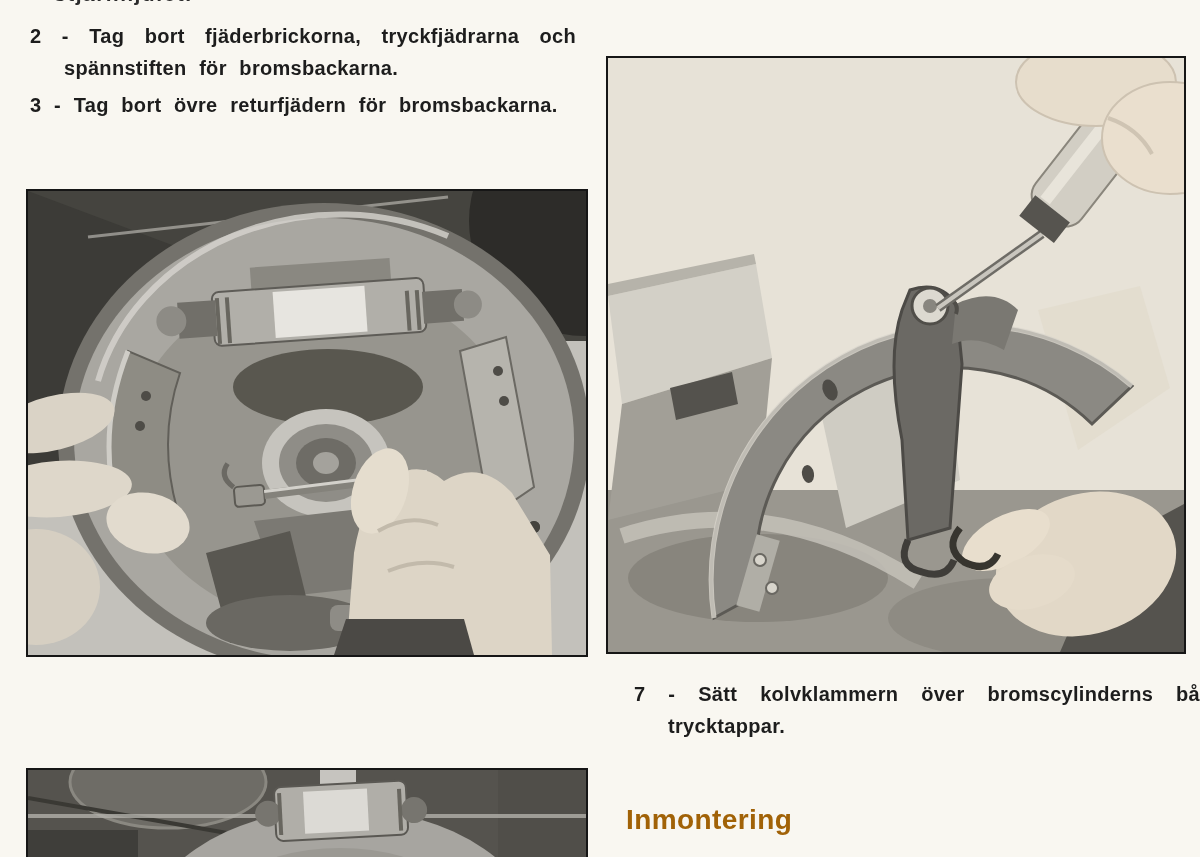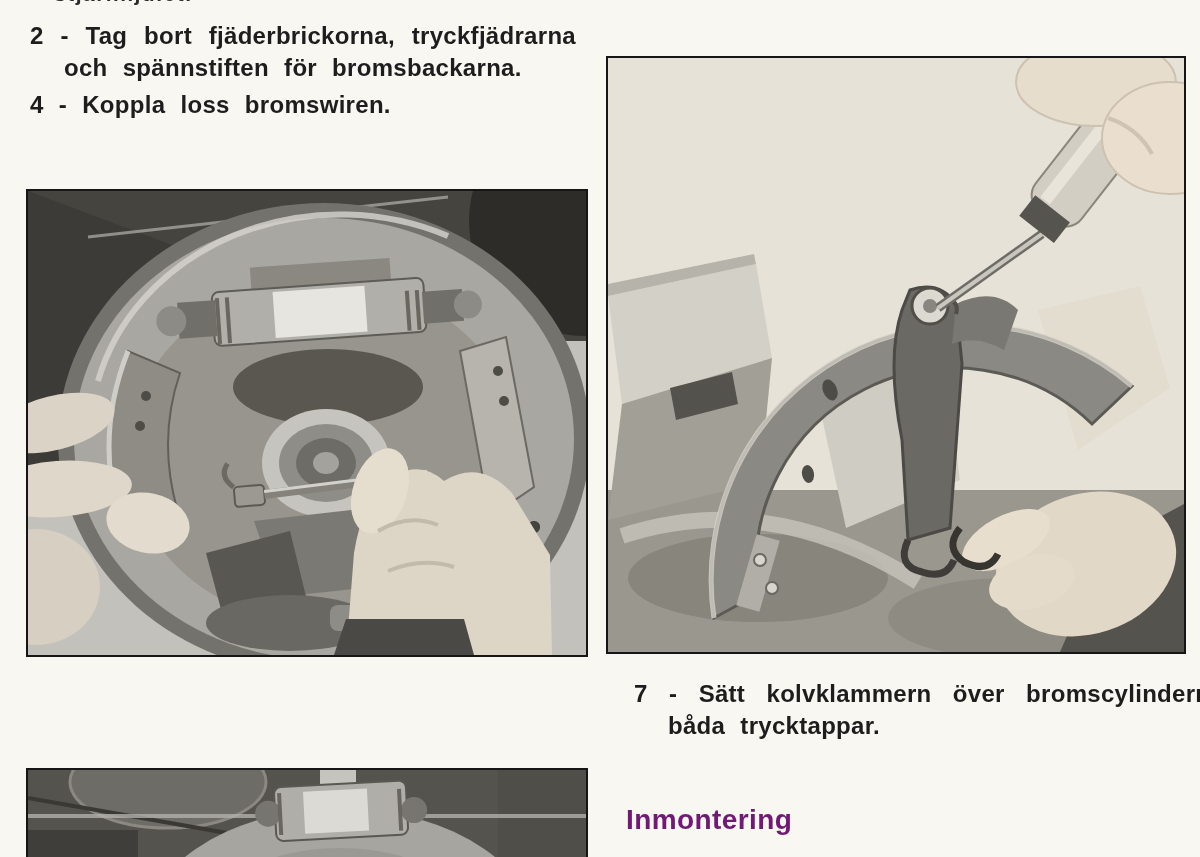--- a/index.html
+++ b/index.html
@@ -2,53 +2,53 @@
 <html><head>
 <meta charset="utf-8">
 <style>
   html,body{margin:0;padding:0;background:#e8e6e1;}
   .page{
     position:relative;width:1200px;height:857px;overflow:hidden;
     background:#f9f7f1;color:#1d1d1d;
     font-family:"Liberation Sans", sans-serif;
   }
   .step,.caption{
-    font-size:24px;font-weight:700;line-height:32px;
+    font-size:20px;font-weight:700;line-height:32px;
     word-spacing:0.34em;letter-spacing:0.3px;
     text-align:justify;padding-left:34px;text-indent:-34px;
   }
   .num{display:inline;}
   .clip-top{
     position:absolute;left:54px;top:-18px;height:22px;
     font-size:21px;font-weight:700;letter-spacing:1.5px;color:#2c2c2c;
   }
   figure{margin:0;padding:0;position:absolute;border:2px solid #161616;background:#b9b7b2;box-sizing:border-box;}
   figure svg{display:block;}
   #steps{position:absolute;left:30px;top:20px;width:546px;}
   #steps .step{margin-bottom:5px;}
   #fig-left{left:26px;top:189px;width:562px;height:468px;}
   #cap5{position:absolute;left:30px;top:671px;width:532px;}
   #fig-bottom{left:26px;top:768px;width:562px;height:130px;}
   #fig-right{left:606px;top:56px;width:580px;height:598px;}
   #cap7{position:absolute;left:634px;top:678px;width:556px;}
   #heading-inmontering{
     position:absolute;left:626px;top:804px;
-    font-size:28px;font-weight:700;letter-spacing:0.4px;color:#701a75;
+    font-size:28px;font-weight:700;letter-spacing:0.4px;color:#a16207;
   }
 </style>
 </head>
 <body>
 
 <div class="page">
 
   <div class="clip-top">stjärnhjulet.</div>
 
   <div id="steps">
     <div class="step"><span class="num">2 -</span> <span>Tag bort fjäderbrickorna, tryckfjädrarna och spännstiften för bromsbackarna.</span></div>
-    <div class="step"><span class="num">4 -</span> <span>Koppla loss bromswiren.</span></div>
+    <div class="step"><span class="num">3 -</span> <span>Tag bort övre returfjädern för bromsbackarna.</span></div>
   </div>
 
   <figure id="fig-left">
     <svg width="558" height="464" viewBox="0 0 558 464">
 
       <rect x="0" y="0" width="558" height="464" fill="#c3c1bb"></rect>
 
       <rect x="0" y="0" width="558" height="150" fill="#45443f"></rect>
       <polygon points="0,0 0,320 70,290 100,150 160,60 0,0" fill="#3c3b37"></polygon>
       <circle cx="556" cy="30" r="115" fill="#2d2c29"></circle>

